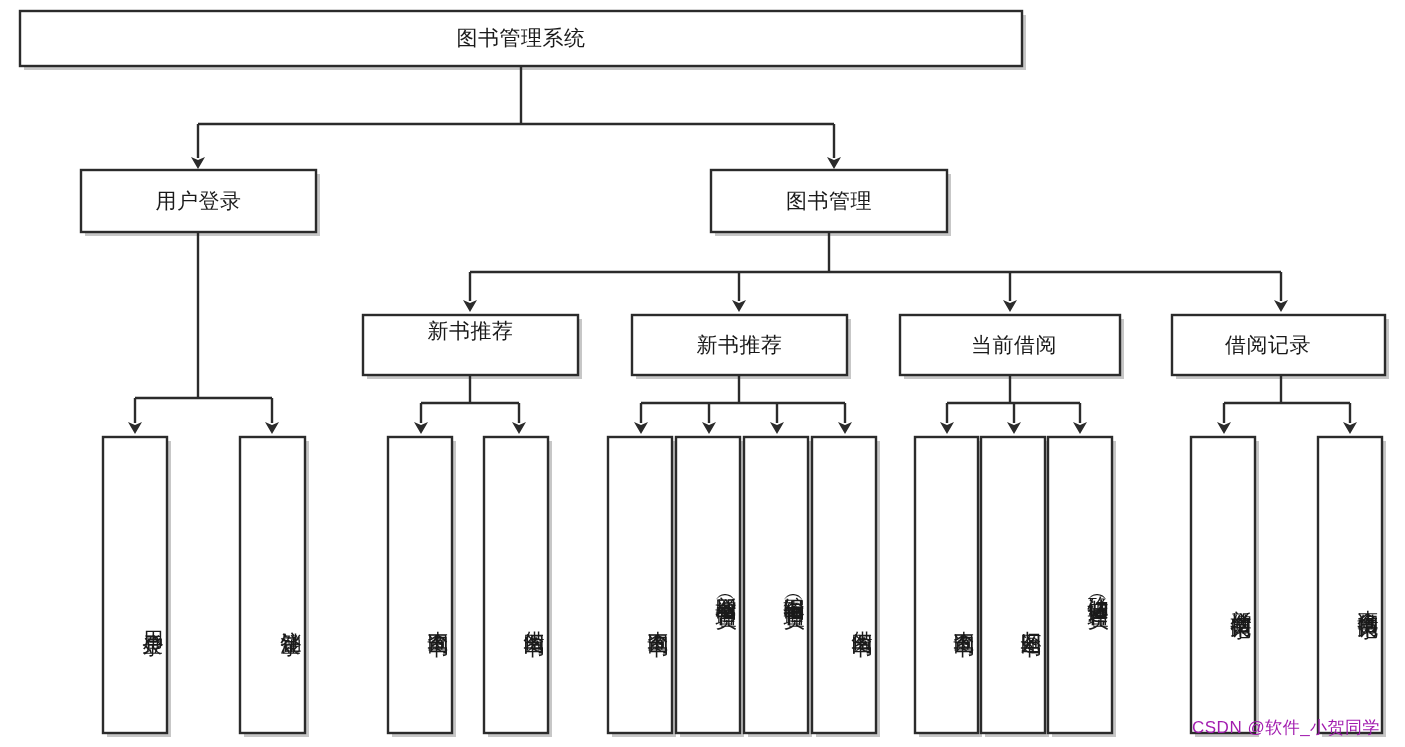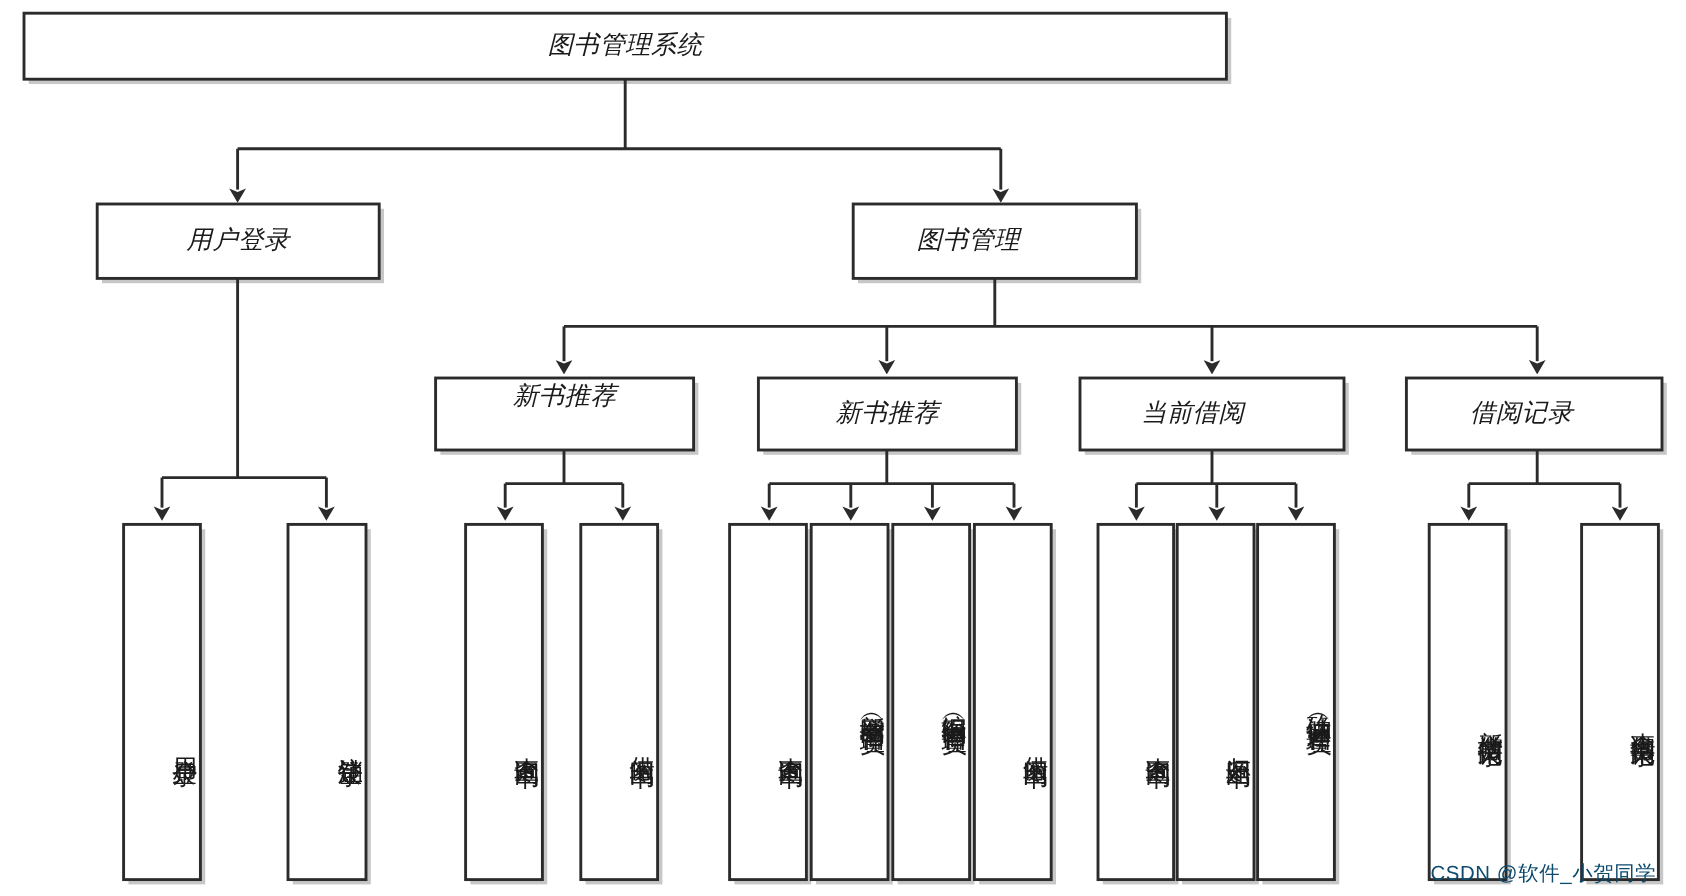--- a/index.html
+++ b/index.html
@@ -53,42 +53,41 @@
     color: #1a1a1a;
     font-family: "Liberation Sans", "DejaVu Sans", sans-serif;
     box-sizing: border-box;
     pointer-events: none;
     white-space: pre;
   }
   .label-h {
     font-size: 21px;
     line-height: 1.15;
     letter-spacing: 0.5px;
-    font-style: italic;
   }
   .label-v {
     writing-mode: vertical-rl;
     text-orientation: upright;
     font-size: 21px;
     line-height: 1.3;
     letter-spacing: 2px;
     align-items: flex-start;
     padding-top: 6px;
     justify-content: center;
   }
   .label-v.long {
     align-items: flex-start;
     padding-top: 4px;
   }
   .watermark {
     position: absolute;
     left: 1192px;
     top: 716px;
     font-size: 17px;
-    color: #0c4a6e;
+    color: #a21caf;
     font-family: "Liberation Sans", "DejaVu Sans", sans-serif;
     letter-spacing: 0.5px;
     white-space: pre;
     pointer-events: none;
   }
 </style>
 </head>
 <body>
 
 <div id="diagram-root">
@@ -190,25 +189,25 @@
       <rect class="node-rect" x="981" y="437" width="64" height="296"></rect>
       <rect class="node-rect" x="1048" y="437" width="64" height="296"></rect>
       <rect class="node-rect" x="1191" y="437" width="64" height="296"></rect>
       <rect class="node-rect" x="1318" y="437" width="64" height="296"></rect>
     </g>
   </svg>
 
   <div class="node-label label-h" style="left:20px; top:11px; width:1002px; height:55px;">图书管理系统</div>
 
   <div class="node-label label-h" style="left:81px; top:170px; width:235px; height:62px;">用户登录</div>
-  <div class="node-label label-h" style="left:689px; top:170px; width:236px; height:62px;">图书管理</div>
+  <div class="node-label label-h" style="left:711px; top:170px; width:236px; height:62px;">图书管理</div>
 
   <div class="node-label label-h" style="left:363px; top:301px; width:215px; height:60px;">新书推荐</div>
   <div class="node-label label-h" style="left:632px; top:315px; width:215px; height:60px;">新书推荐</div>
-  <div class="node-label label-h" style="left:880px; top:315px; width:228px; height:60px;text-align:right;">当前借阅</div>
+  <div class="node-label label-h" style="left:900px; top:315px; width:228px; height:60px;text-align:right;">当前借阅</div>
   <div class="node-label label-h" style="left:1172px; top:315px; width:192px; height:60px;">借阅记录</div>
 
   <div class="node-label label-v" style="left:103px; top:500px; width:64px; height:230px;">用户登录</div>
   <div class="node-label label-v" style="left:240px; top:500px; width:65px; height:230px;">注销登录</div>
   <div class="node-label label-v" style="left:388px; top:500px; width:64px; height:230px;">查询图书</div>
   <div class="node-label label-v" style="left:484px; top:500px; width:64px; height:230px;">借阅图书</div>
   <div class="node-label label-v" style="left:608px; top:500px; width:64px; height:230px;">查询图书</div>
   <div class="node-label label-v long" style="left:676px; top:441px; width:64px; height:290px;">新增图书（管理员）</div>
   <div class="node-label label-v long" style="left:744px; top:441px; width:64px; height:290px;">编辑图书（管理员）</div>
   <div class="node-label label-v" style="left:812px; top:500px; width:64px; height:230px;">借阅图书</div>

